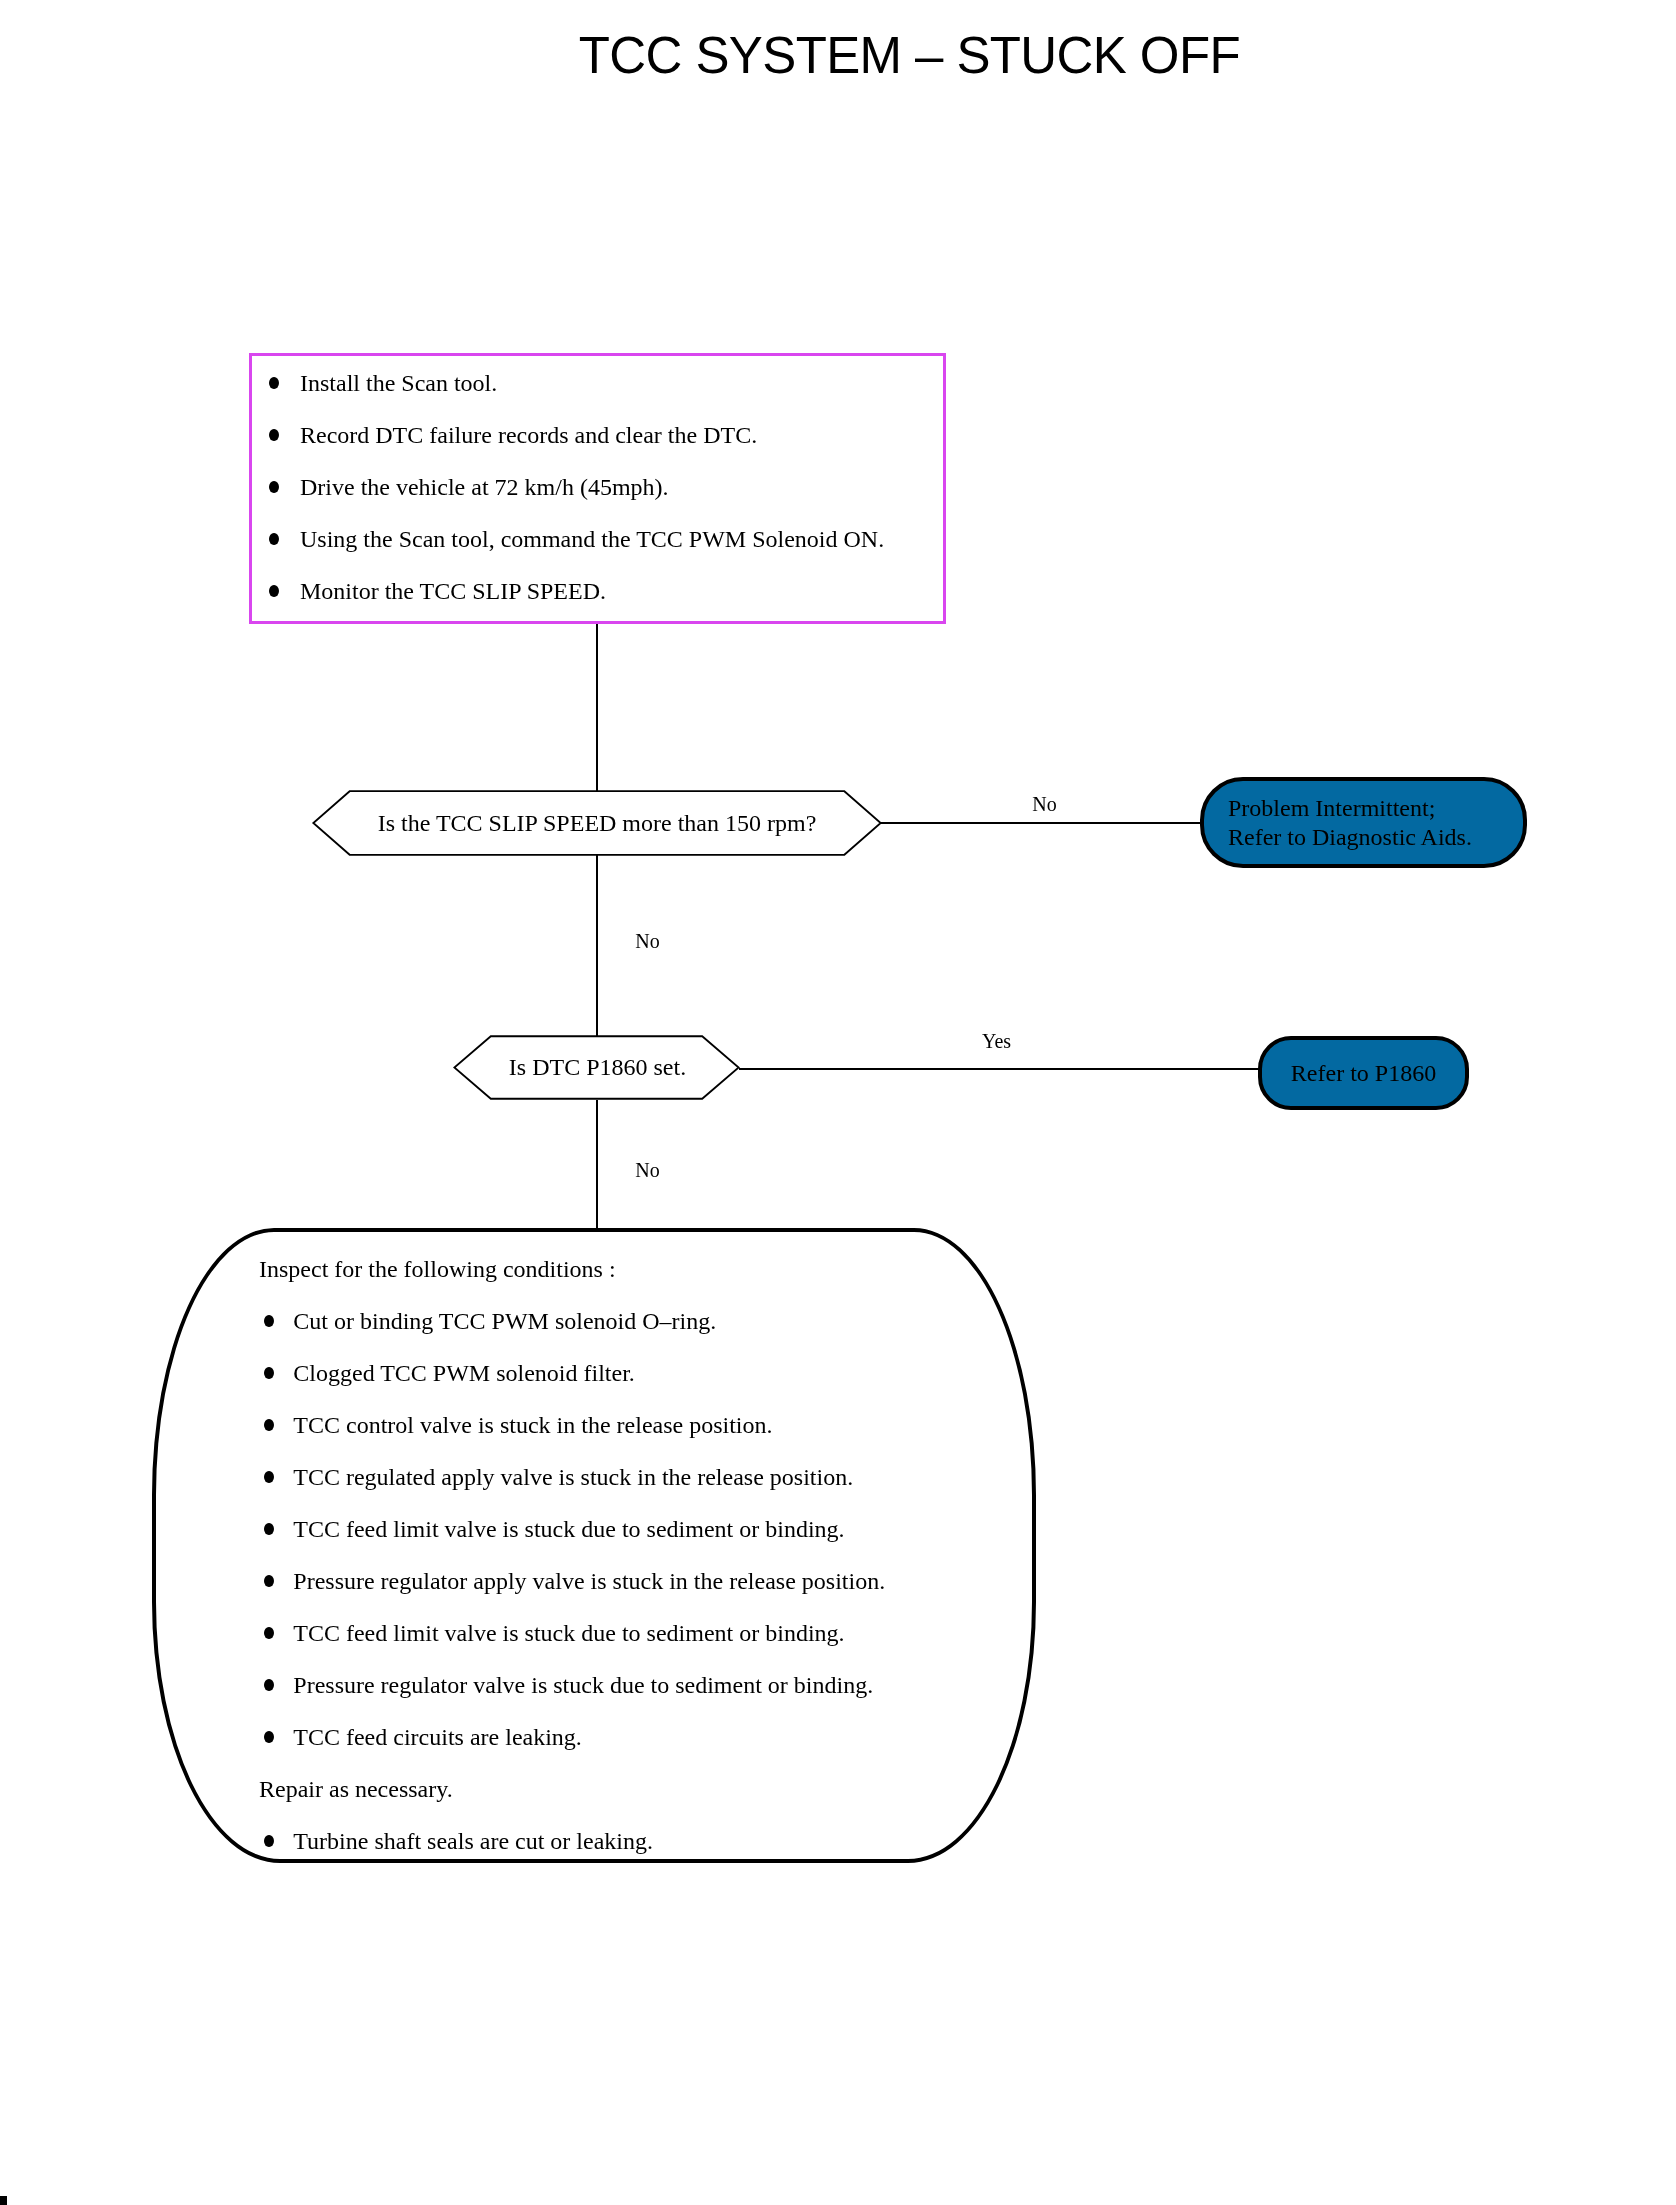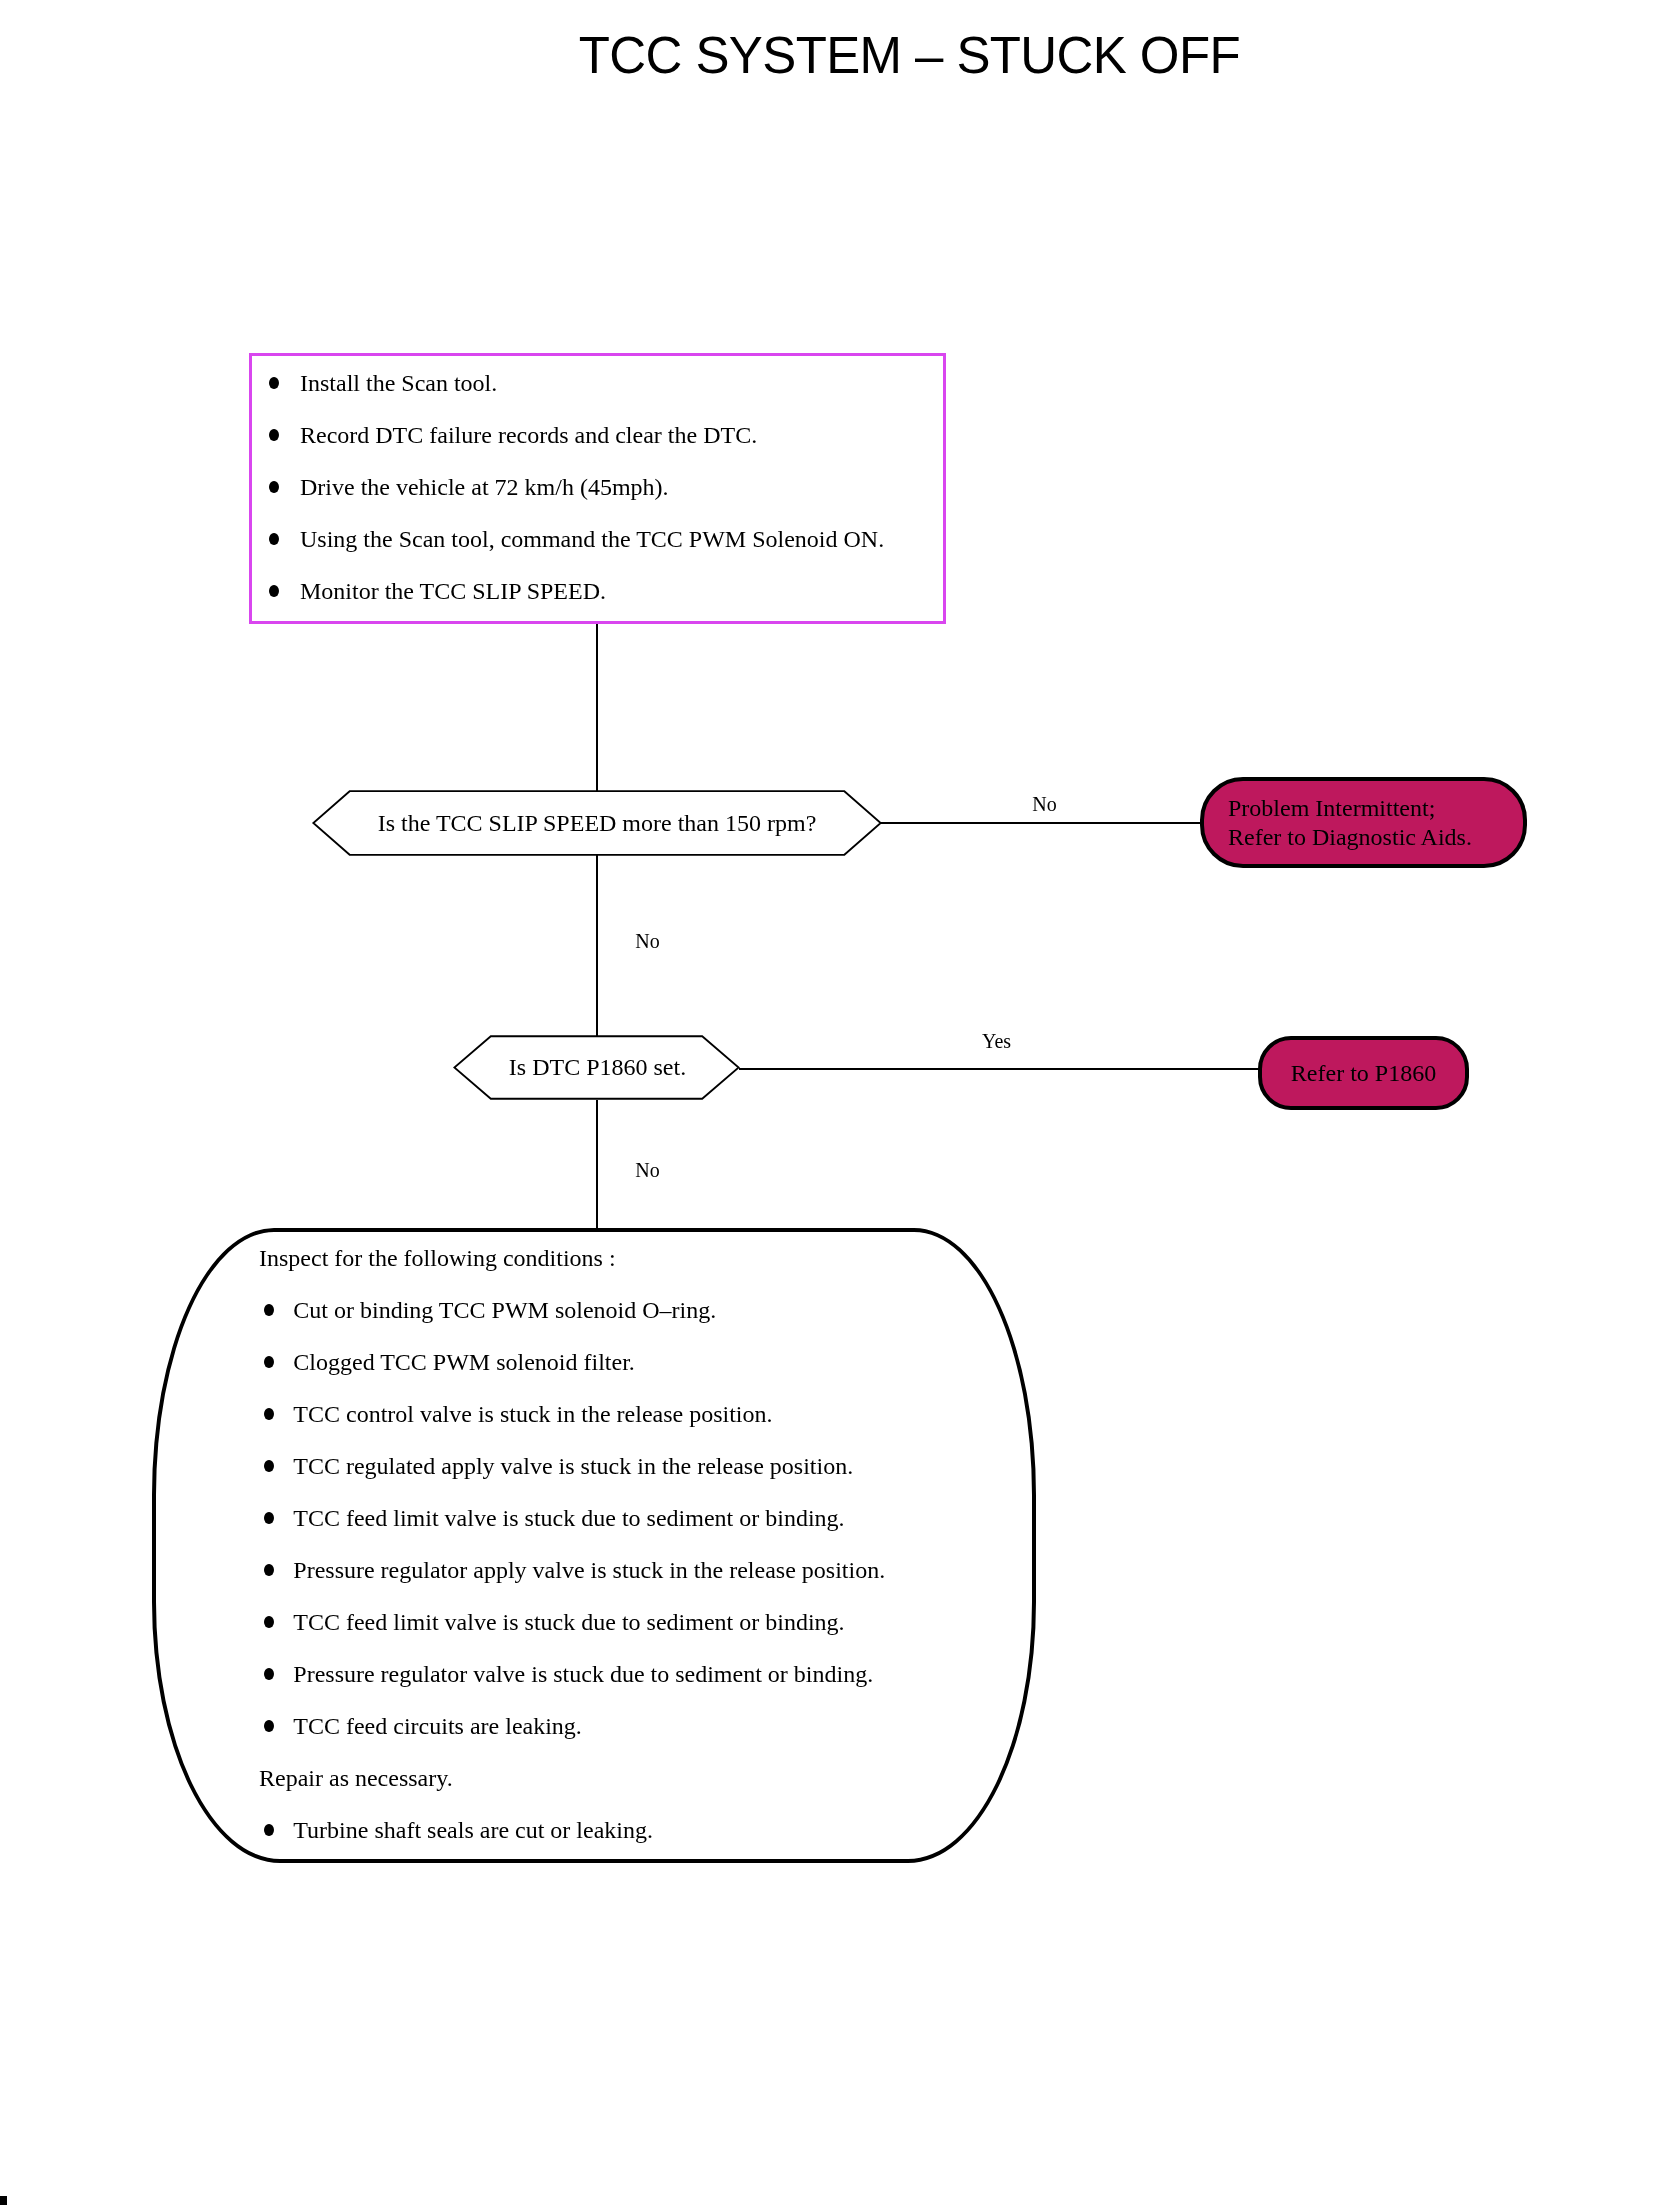--- a/index.html
+++ b/index.html
@@ -23,33 +23,33 @@
   .h{height:1.8px;}
 
   .edge-label{position:absolute;width:73px;text-align:center;font-size:20px;line-height:32px;}
 
   
   .hex-svg{position:absolute;}
   .hex-label{position:absolute;display:flex;align-items:center;justify-content:center;
              font-size:24px;white-space:nowrap;}
 
   
-  .terminal{position:absolute;border:4.9px solid #000;box-sizing:border-box;background:#be185d;}
+  .terminal{position:absolute;border:4.9px solid #000;box-sizing:border-box;background:#0369a1;}
   .terminal-1{left:1200px;top:777px;width:327px;height:91px;border-radius:43px;
               display:flex;flex-direction:column;justify-content:center;
               padding-left:24px;font-size:24px;line-height:28.6px;white-space:nowrap;}
   .terminal-2{left:1258px;top:1036px;width:211px;height:74px;border-radius:33px;
               display:flex;align-items:center;justify-content:center;
               font-size:24px;white-space:nowrap;}
 
   
   .inspect-box{position:absolute;left:152px;top:1228px;width:884px;height:635px;
                border:4.3px solid #000;box-sizing:border-box;background:#fff;
                border-radius:122px 122px 128px 128px / 267px 267px 261px 261px;
-               padding-top:0;}
+               padding-top:11px;}
   .inspect-box .row.plain{padding-left:103px;}
   .inspect-box .row.bullet{padding-left:108px;}
   .inspect-box .dot{margin-right:19px;}
 
   .artifact{position:absolute;background:#000;}
 </style>
 </head>
 <body>
 
 <div class="page">

